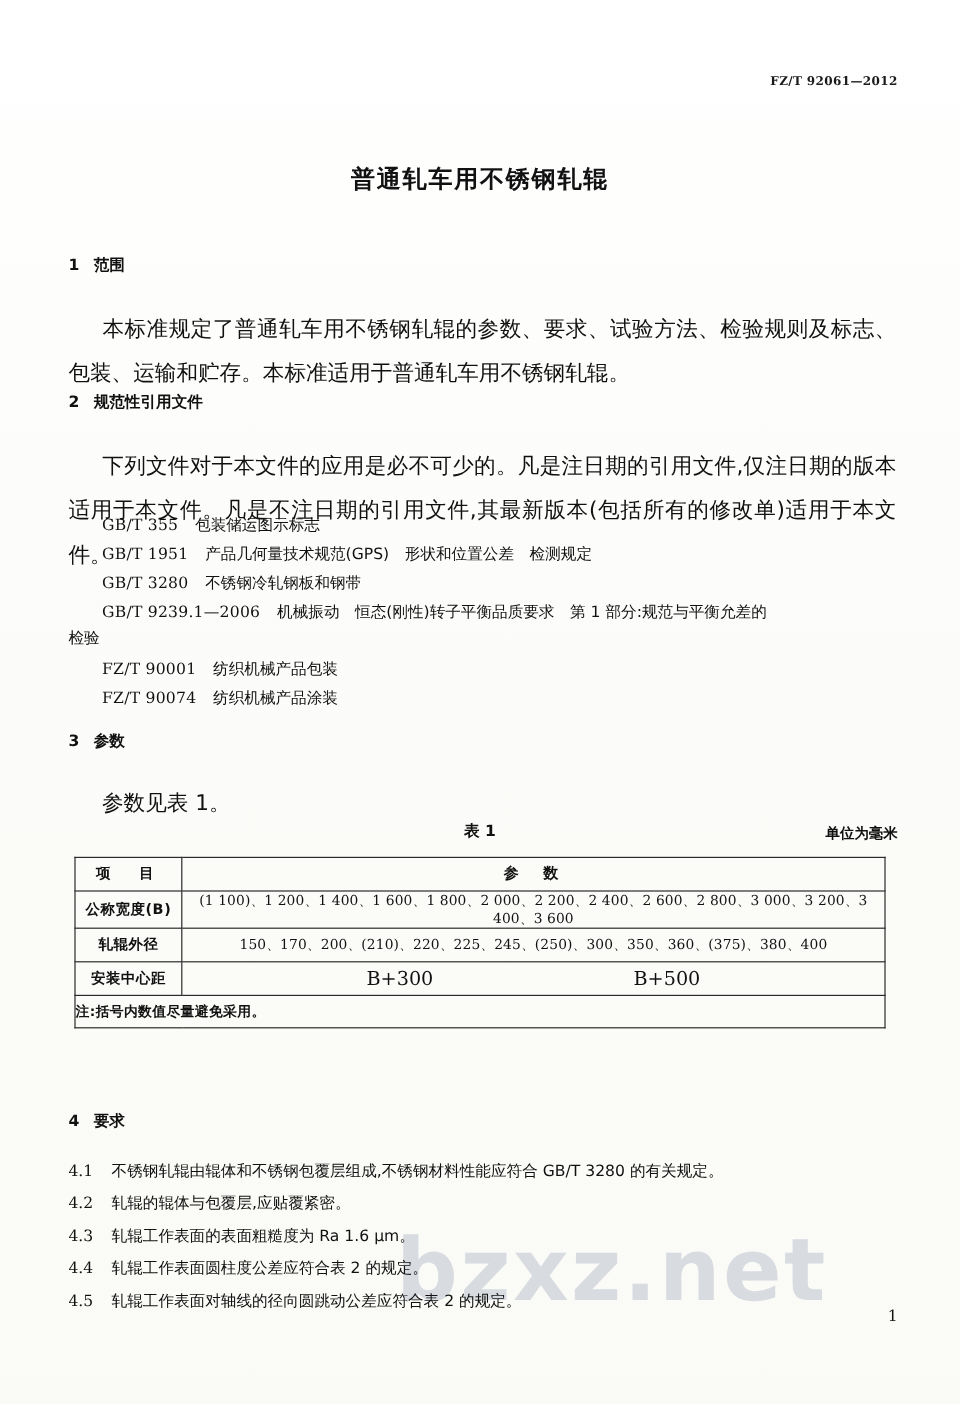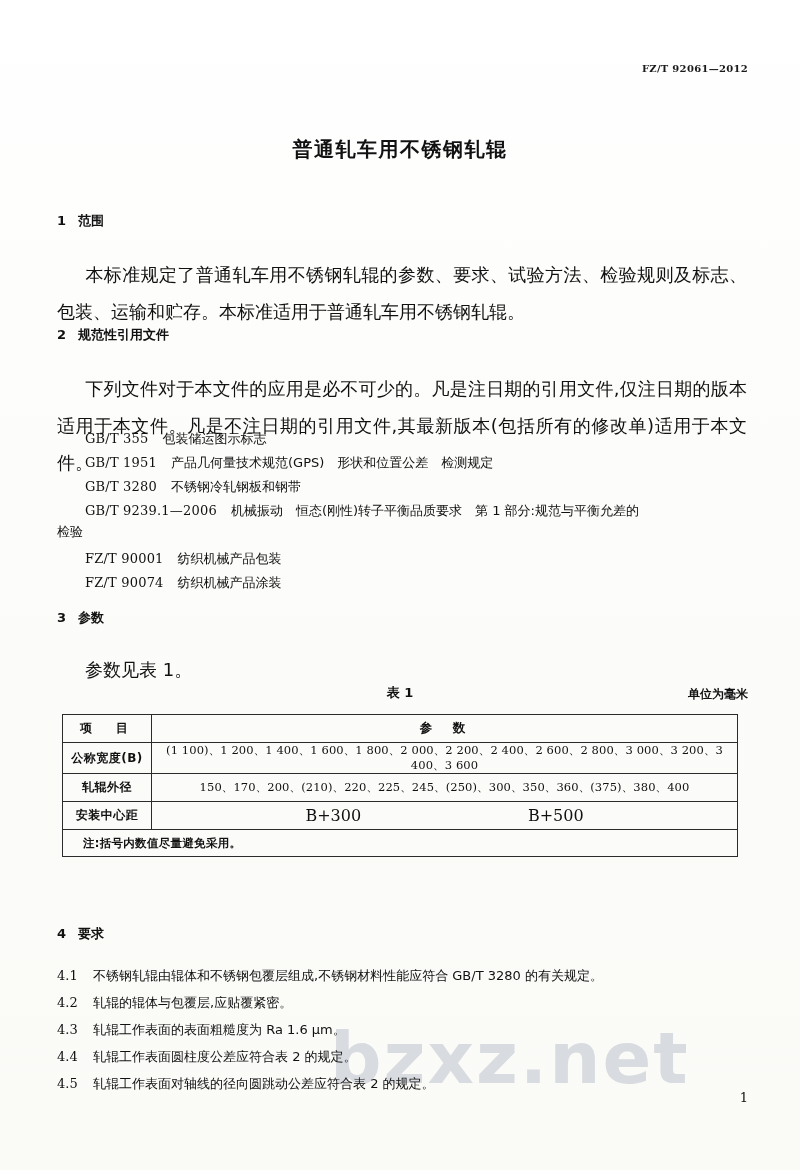--- a/index.html
+++ b/index.html
@@ -167,21 +167,20 @@
     display: flex;
     justify-content: space-around;
     padding: 0 70px;
   }
   .center-dist span {
     font-family: "DejaVu Serif", "Liberation Serif", serif;
     font-size: 16px;
   }
   #param-table td.note {
     text-align: left;
-    padding-left: 20px;
     font-size: 11.5px;
     font-weight: bold;
     letter-spacing: 0.3px;
     height: 26px;
   }
   .req-line {
     position: absolute;
     left: 57px;
     font-size: 13px;
     color: #111;

